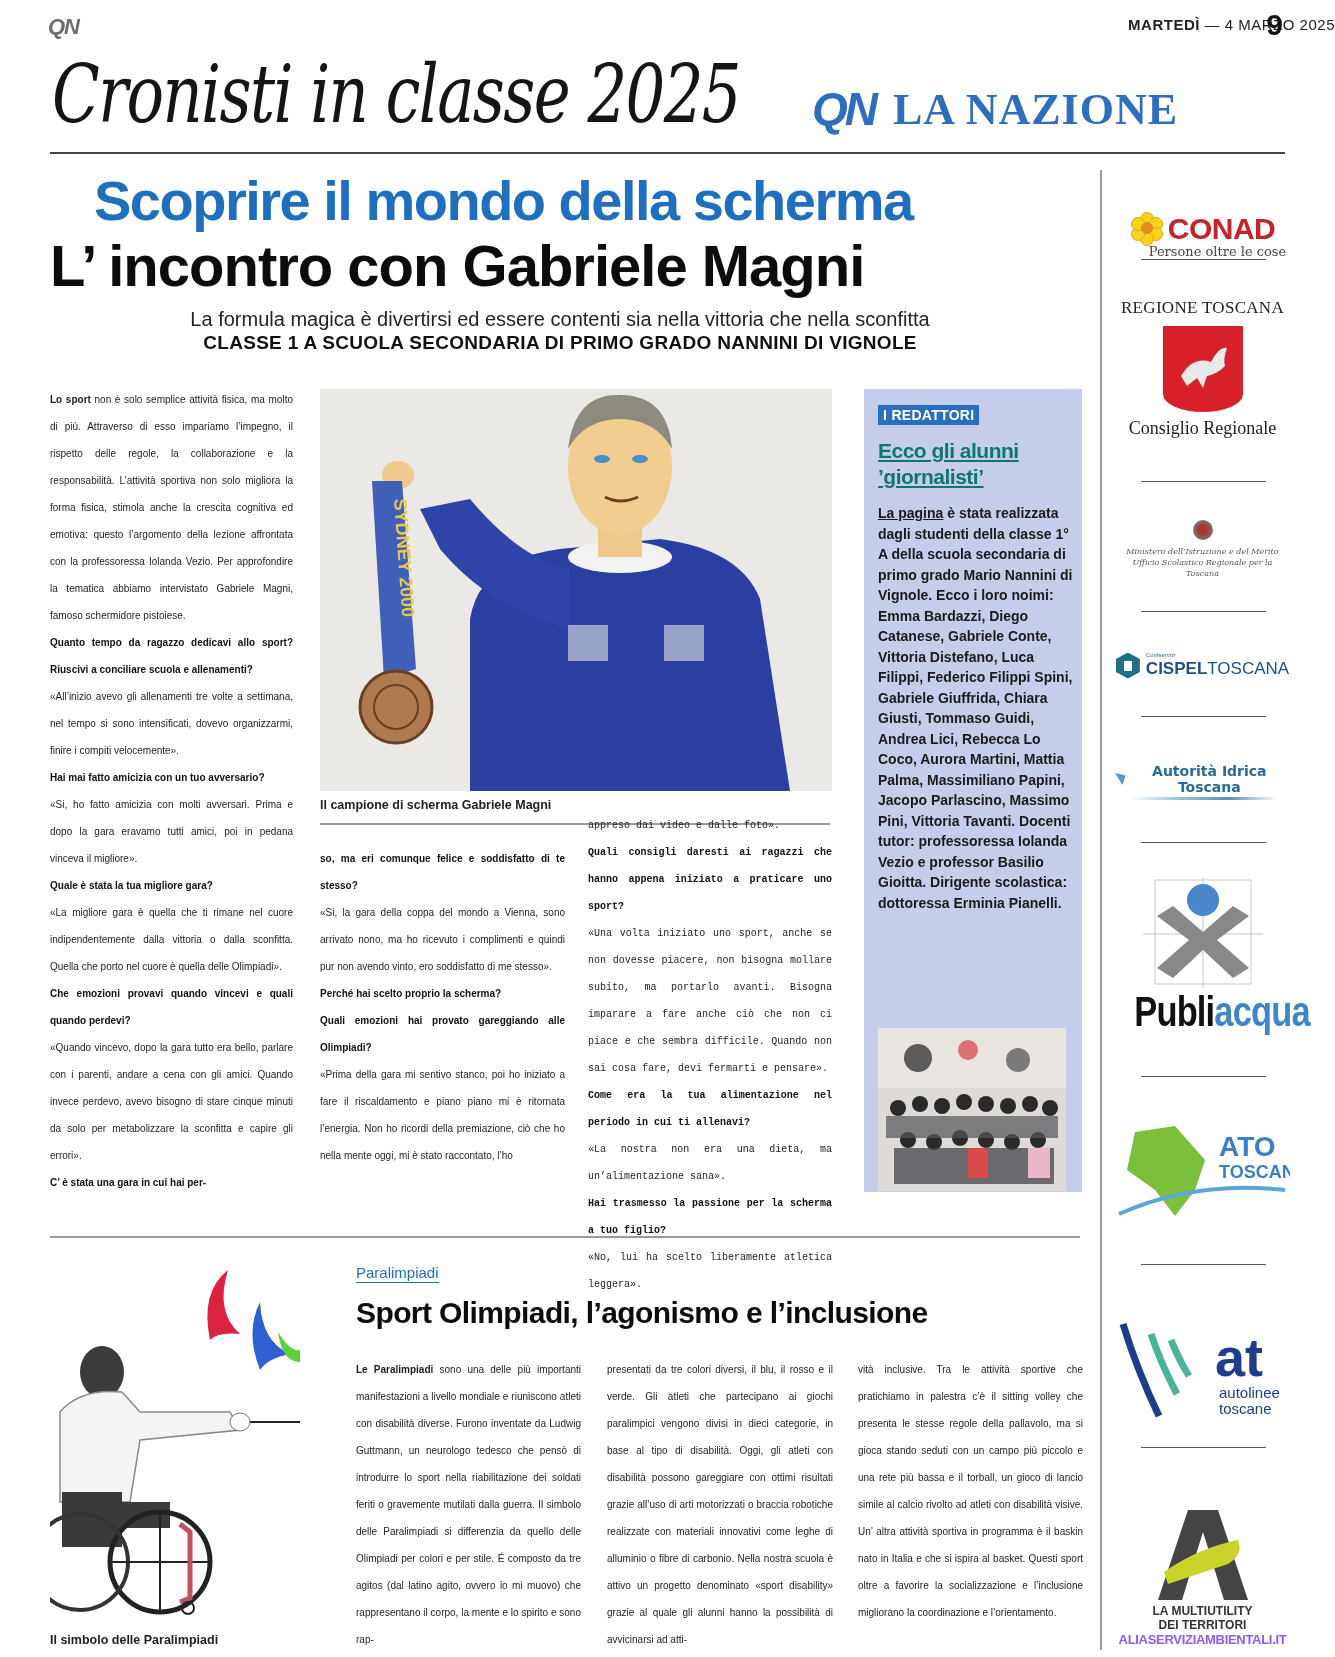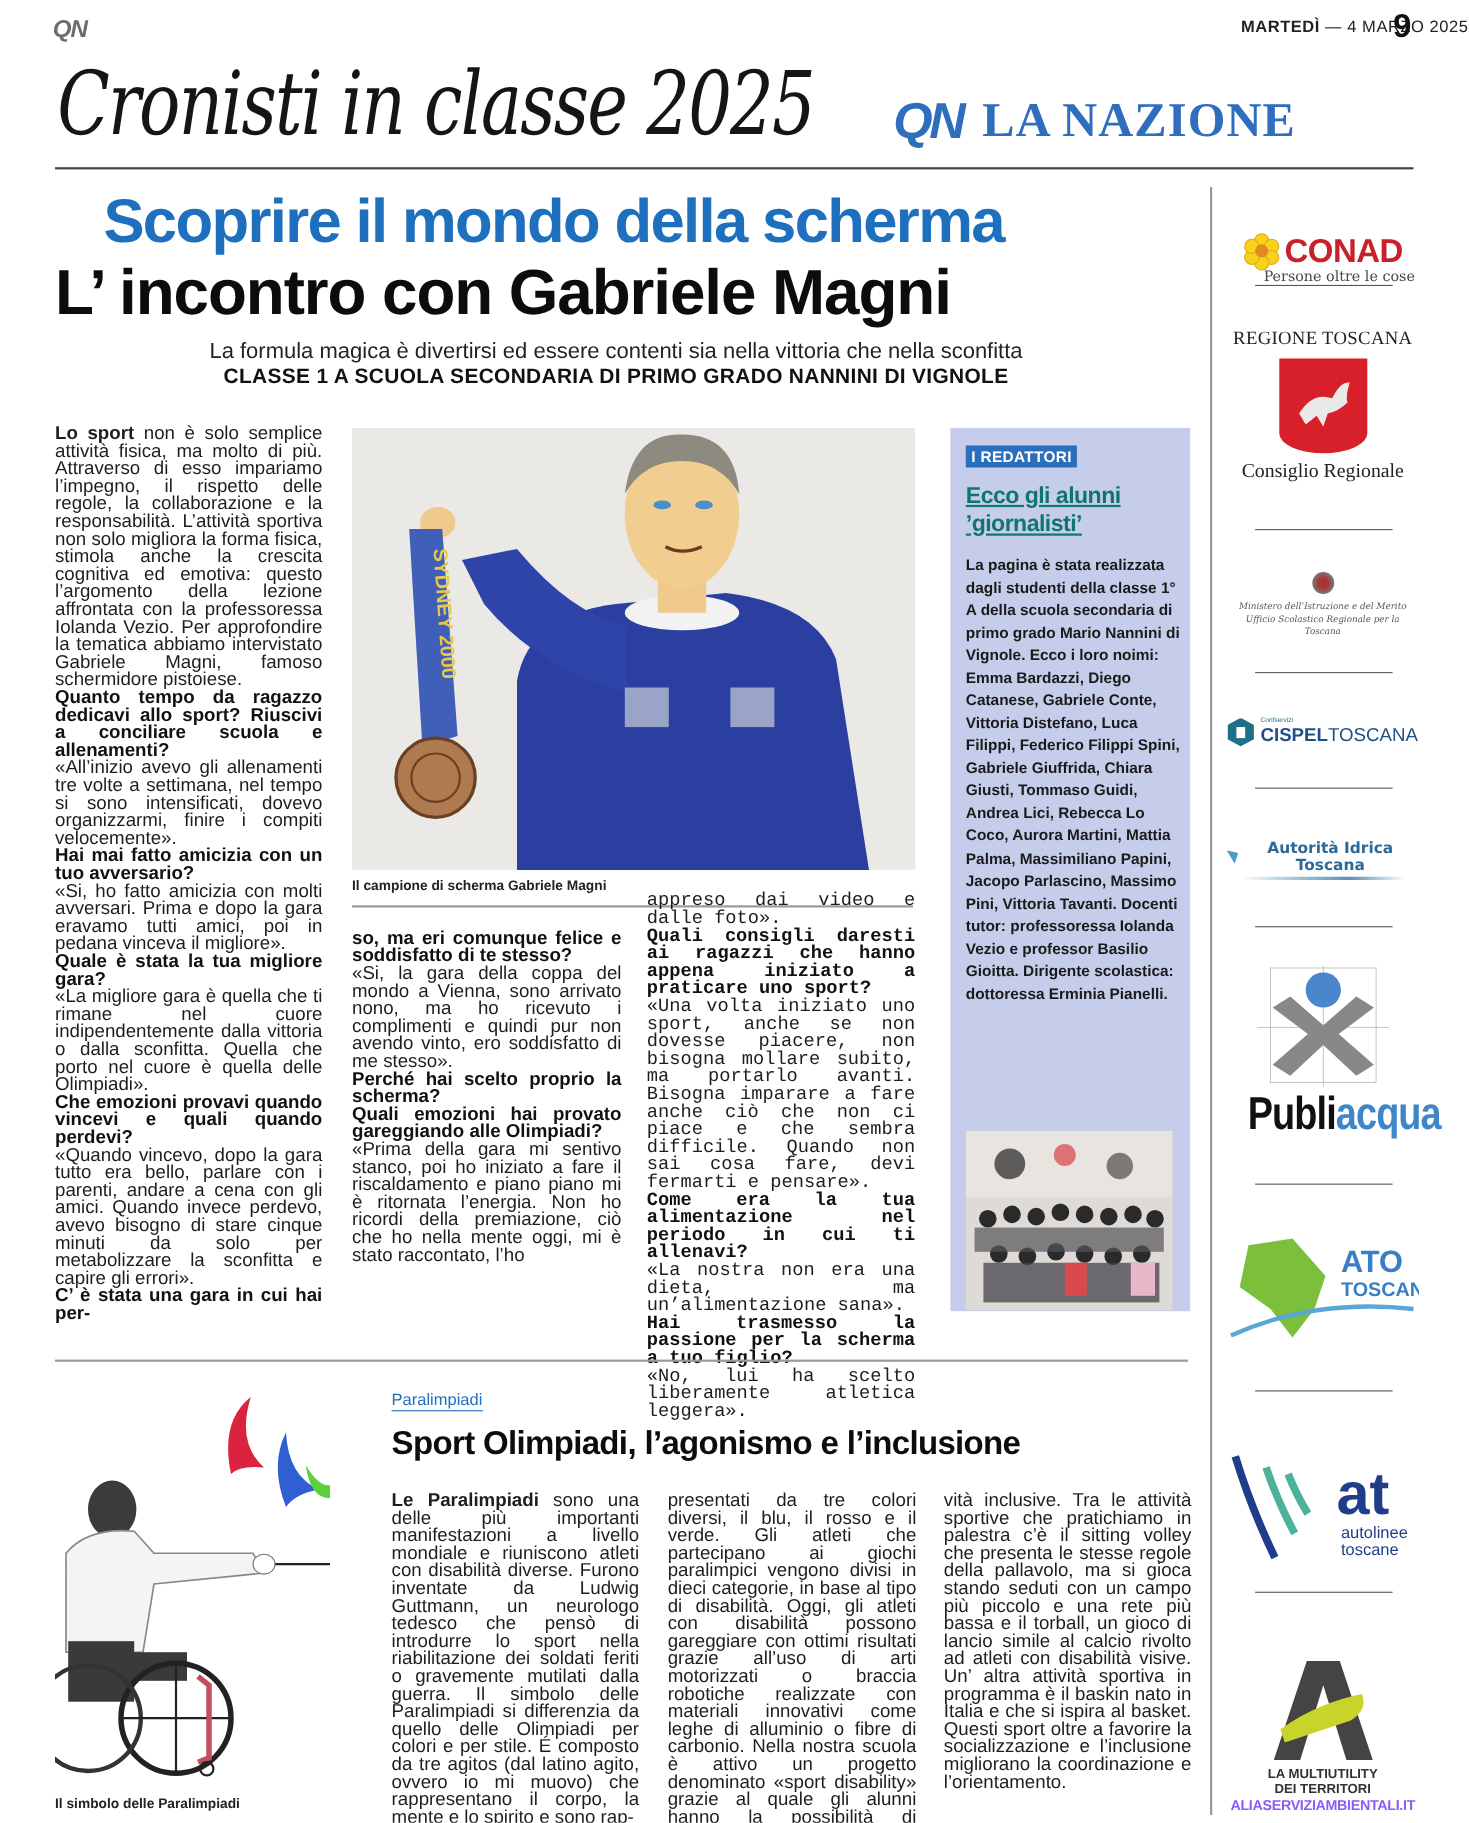--- a/index.html
+++ b/index.html
@@ -19,38 +19,38 @@
   .brand-name { font: 700 44px "Liberation Serif", serif; color: #2f6ebd; letter-spacing: 1px; }
   .rule-top { left: 50px; top: 152px; width: 1235px; height: 2px; background: #444; }
 
   
   .kicker-title { left: 50px; top: 168px; font: 700 56px "Liberation Sans", sans-serif; color: #1f6fbf; letter-spacing: -1.5px; white-space: nowrap; margin-left: 44px; }
   .main-title { left: 50px; top: 232px; font: 700 58px "Liberation Sans", sans-serif; color: #0c0c0c; letter-spacing: -1px; white-space: nowrap; }
   .subtitle { left: 50px; width: 1020px; top: 308px; text-align: center; font-size: 20px; color: #222; }
   .byline { left: 50px; width: 1020px; top: 332px; text-align: center; font: 700 19px "Liberation Sans", sans-serif; color: #111; letter-spacing: 0.3px; }
 
   
-  .col { font-size: 17px; line-height: 16px; text-align: justify; hyphens: manual; color: #1d1d1d; }
+  .col { font-size: 10px; line-height: 27px; text-align: justify; hyphens: manual; color: #1d1d1d; }
   .col p { margin: 0; }
   .col .q { font-weight: 700; color: #111; }
 
   .col1 { left: 50px; top: 386px; width: 243px; }
   .col2 { left: 320px; top: 845px; width: 245px; }
   .col3 { left: 588px; top: 812px; width: 244px; font-family: Liberation Mono, monospace; }
 
   .photo { left: 320px; top: 389px; width: 512px; height: 402px; background: #e9e7e4; overflow: hidden; }
   .caption { left: 320px; top: 798px; font: 700 12.5px "Liberation Sans", sans-serif; color: #222; }
   .caption-rule { left: 320px; top: 823px; width: 510px; height: 2px; background: #9a9a9a; }
 
   
   .redbox { left: 864px; top: 389px; width: 218px; height: 803px; background: #c5cdea; }
   .red-label { left: 878px; top: 405px; background: #2a6fbd; color: #fff; font: 700 14px "Liberation Sans", sans-serif; padding: 2px 5px; letter-spacing: 0.3px; }
   .red-title { left: 878px; top: 438px; width: 200px; font: 700 21px "Liberation Sans", sans-serif; line-height: 26px; color: #0f766e; letter-spacing: -0.5px; text-decoration: underline; }
   .red-body { left: 878px; top: 503px; width: 200px; font-size: 14px; line-height: 20.5px; color: #1a1a1a; font-weight: 600; }
-  .red-body b { font-weight: 800; }
+  .red-body b { font-weight: 800; text-decoration: underline; }
   .group-photo { left: 878px; top: 1028px; width: 188px; height: 163px; background: #d8d5d2; overflow: hidden; }
 
   
   .rule-mid { left: 50px; top: 1236px; width: 1030px; height: 2px; background: #9a9a9a; }
 
   
   .para-fig { left: 50px; top: 1262px; width: 250px; height: 370px; }
   .para-caption { left: 50px; top: 1633px; font: 700 12.5px "Liberation Sans", sans-serif; color: #222; }
   .section-label { left: 356px; top: 1264px; font-size: 15px; color: #1f6fbf; border-bottom: 1px solid #1f6fbf; padding-bottom: 1px; }
   .bottom-title { left: 356px; top: 1296px; font: 700 30px "Liberation Sans", sans-serif; color: #0c0c0c; letter-spacing: -0.6px; white-space: nowrap; }

